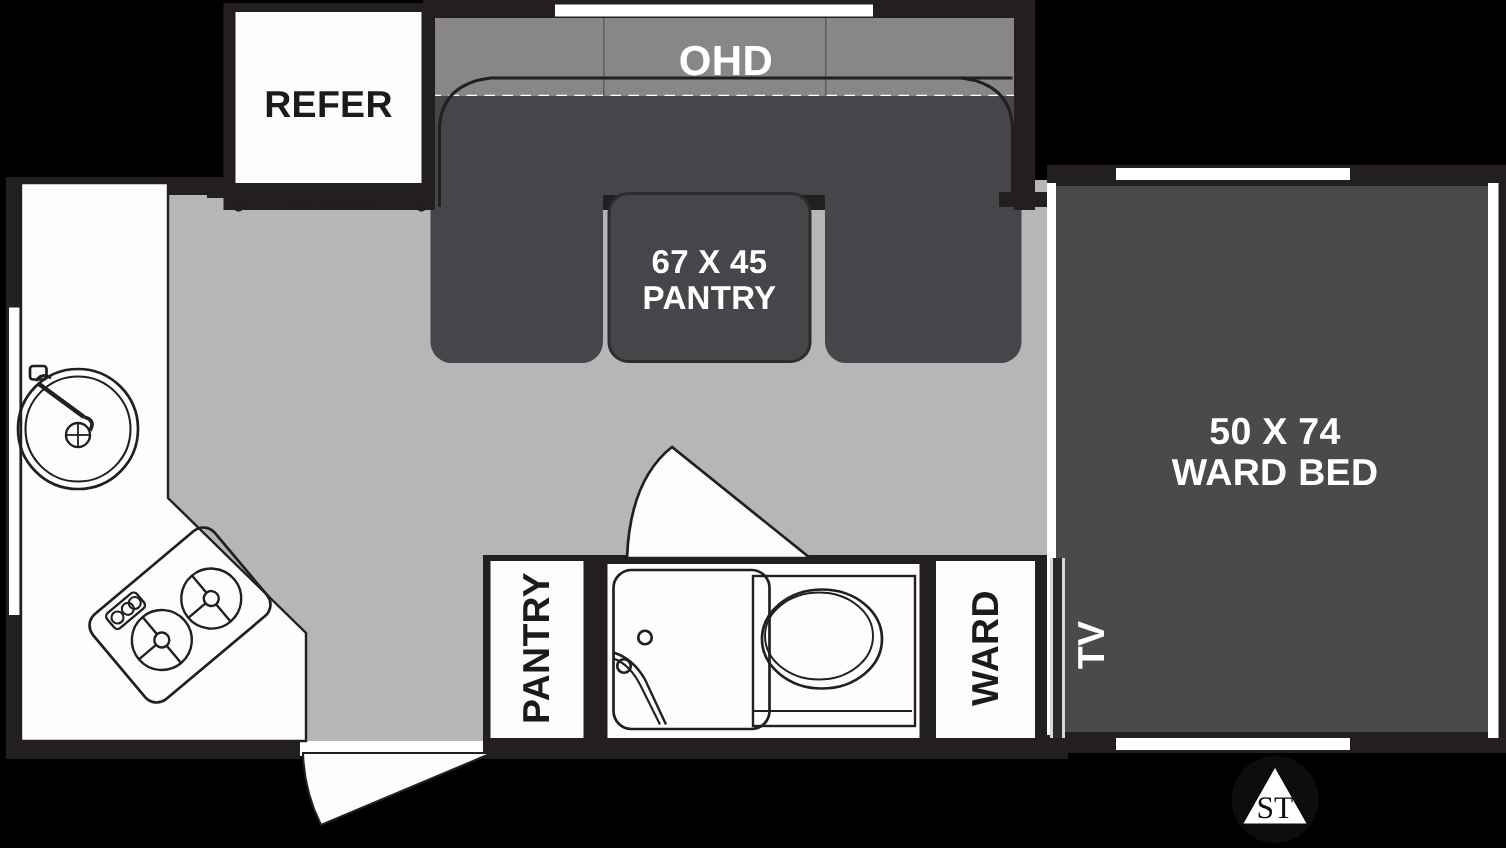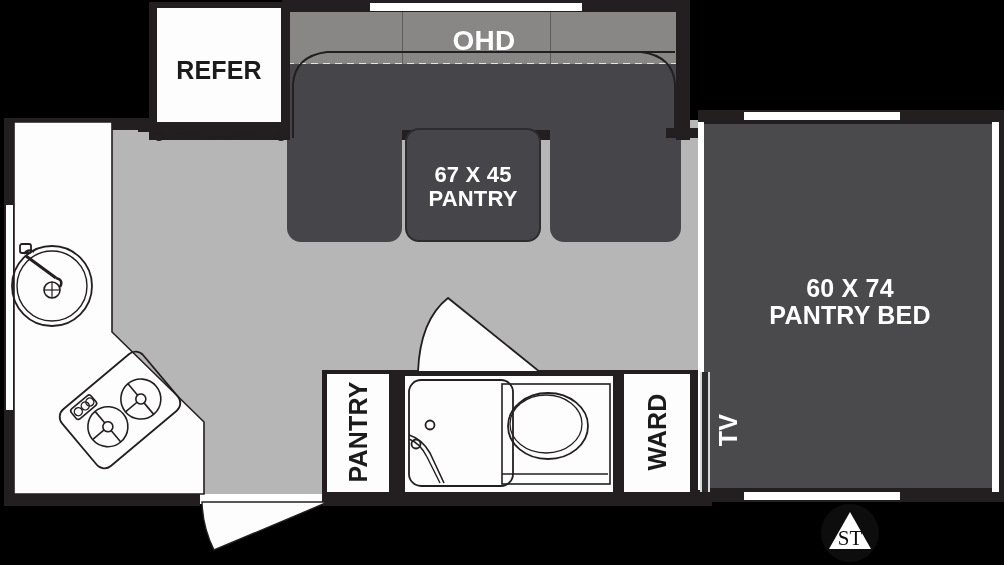--- a/index.html
+++ b/index.html
@@ -170,22 +170,22 @@
 
   <div class="abs wall" style="left:698px;top:110px;width:306px;height:392px;"></div>
   <div class="abs bed" style="left:704px;top:124px;width:292px;height:364px;"></div>
 
   <div class="abs window" style="left:744px;top:112px;width:156px;height:8px;"></div>
   <div class="abs window" style="left:744px;top:492px;width:156px;height:8px;"></div>
   <div class="abs window" style="left:992px;top:122px;width:7px;height:370px;"></div>
   <div class="abs window" style="left:698px;top:122px;width:6px;height:368px;"></div>
   <div class="lbl lbl-light" style="left:704px;top:270px;width:292px;height:64px;font-size:25px;
               flex-direction:column;">
-    <span>60 X 74</span>
-    <span>PANTRY BED</span>
+    <span>50 X 74</span>
+    <span>WARD BED</span>
   </div>
 
   <div class="abs" style="left:700px;top:372px;width:10px;height:120px;background:#2b2b2e;
               border-left:2px solid #d8d8d8;border-right:2px solid #d8d8d8;"></div>
   <div class="lbl lbl-light rot90" style="left:704px;top:415px;width:48px;height:30px;font-size:25px;">TV</div>
 
   <svg id="st-logo" viewBox="0 0 62 62">
     <circle cx="31" cy="31" r="29" fill="#0d0d0d"></circle>
     <path d="M31,10 L52,47 L10,47 Z" fill="#ffffff"></path>
     <text x="31" y="43" text-anchor="middle" font-family="Liberation Serif, serif" font-size="21" fill="#0d0d0d">ST</text>

